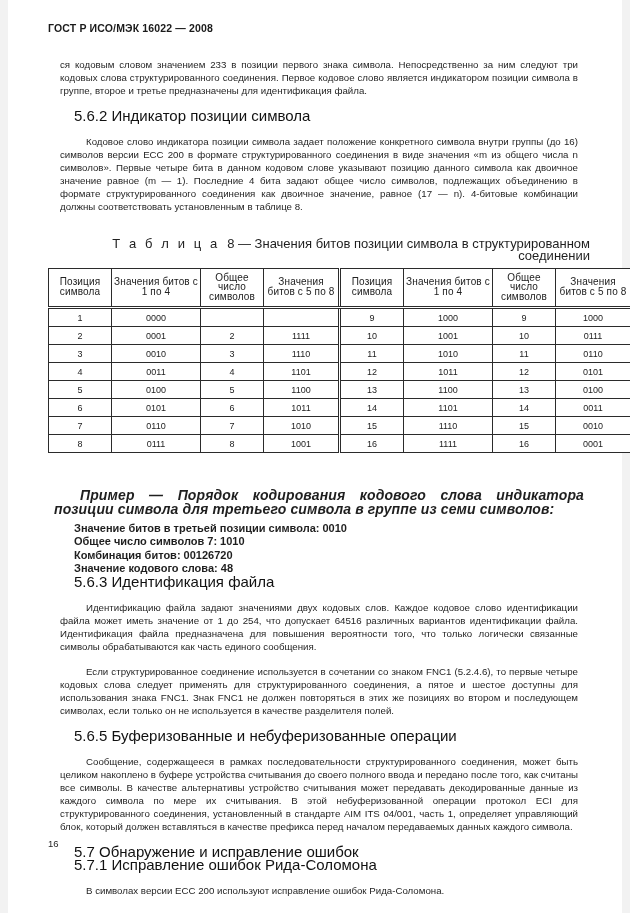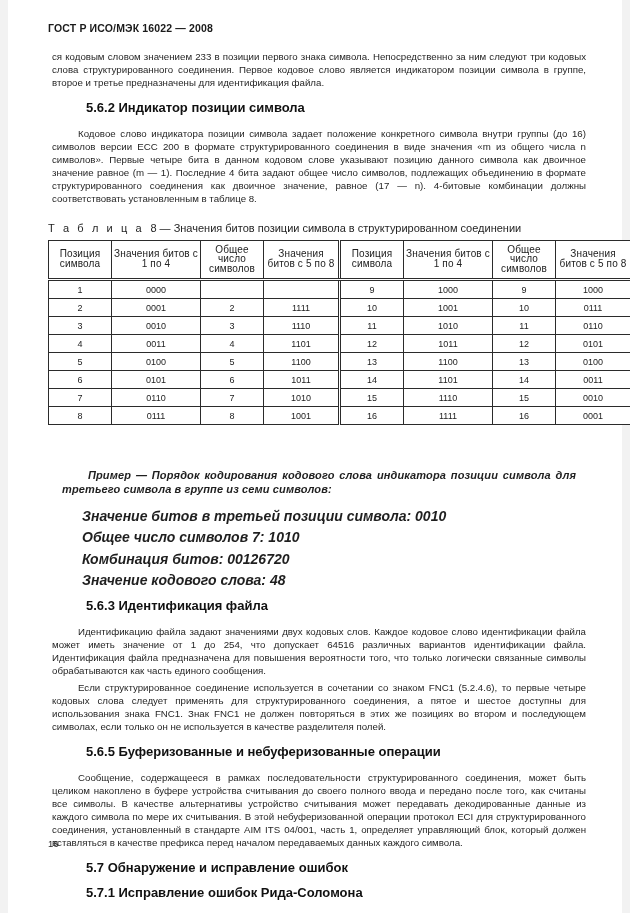--- a/index.html
+++ b/index.html
@@ -38,63 +38,63 @@
     color: #1a1a1a;
     letter-spacing: 0.15px;
   }
   .flow {
     position: absolute;
     left: 0;
     top: 46px;
     width: 542px;
   }
   p.body-text {
-    margin: 4px;
+    margin: 12px;
     font-size: 9.7px;
     line-height: 13.0px;
     color: #1f1f1f;
     text-align: justify;
     text-justify: inter-word;
   }
   p.body-text.indent { text-indent: 26px; }
   .heading {
-    margin: 12px;
-    font-size: 13px;
+    margin: 0;
+    font-size: 15px;
     line-height: 13.6px;
-    font-weight: bold;
+    font-weight: normal;
     color: #111;
     padding-left: 26px;
   }
   .example-lead {
-    margin: 14px;
-    font-size: 11px;
+    margin: 6px;
+    font-size: 14px;
     line-height: 13.2px;
     font-style: italic;
     font-weight: bold;
     color: #1f1f1f;
     text-align: justify;
     text-indent: 26px;
     letter-spacing: 0.12px;
   }
   .example-line {
-    margin: 8px;
-    font-size: 14px;
+    margin: 0;
+    font-size: 11px;
     line-height: 13.4px;
-    font-style: italic;
     font-weight: bold;
     color: #1f1f1f;
     padding-left: 26px;
   }
   .spacer-lg { height: 13px; }
   .spacer-sm { height: 6px; }
   .table-caption {
     margin: 0;
-    font-size: 11px;
+    font-size: 13px;
     line-height: 12px;
     color: #1f1f1f;
+    text-align: right;
   }
   .table-caption .sp { letter-spacing: 2.6px; }
   table.bits {
     border-collapse: collapse;
     width: 540px;
     margin: 0;
     table-layout: fixed;
     background: #fff;
   }
   table.bits th, table.bits td {

